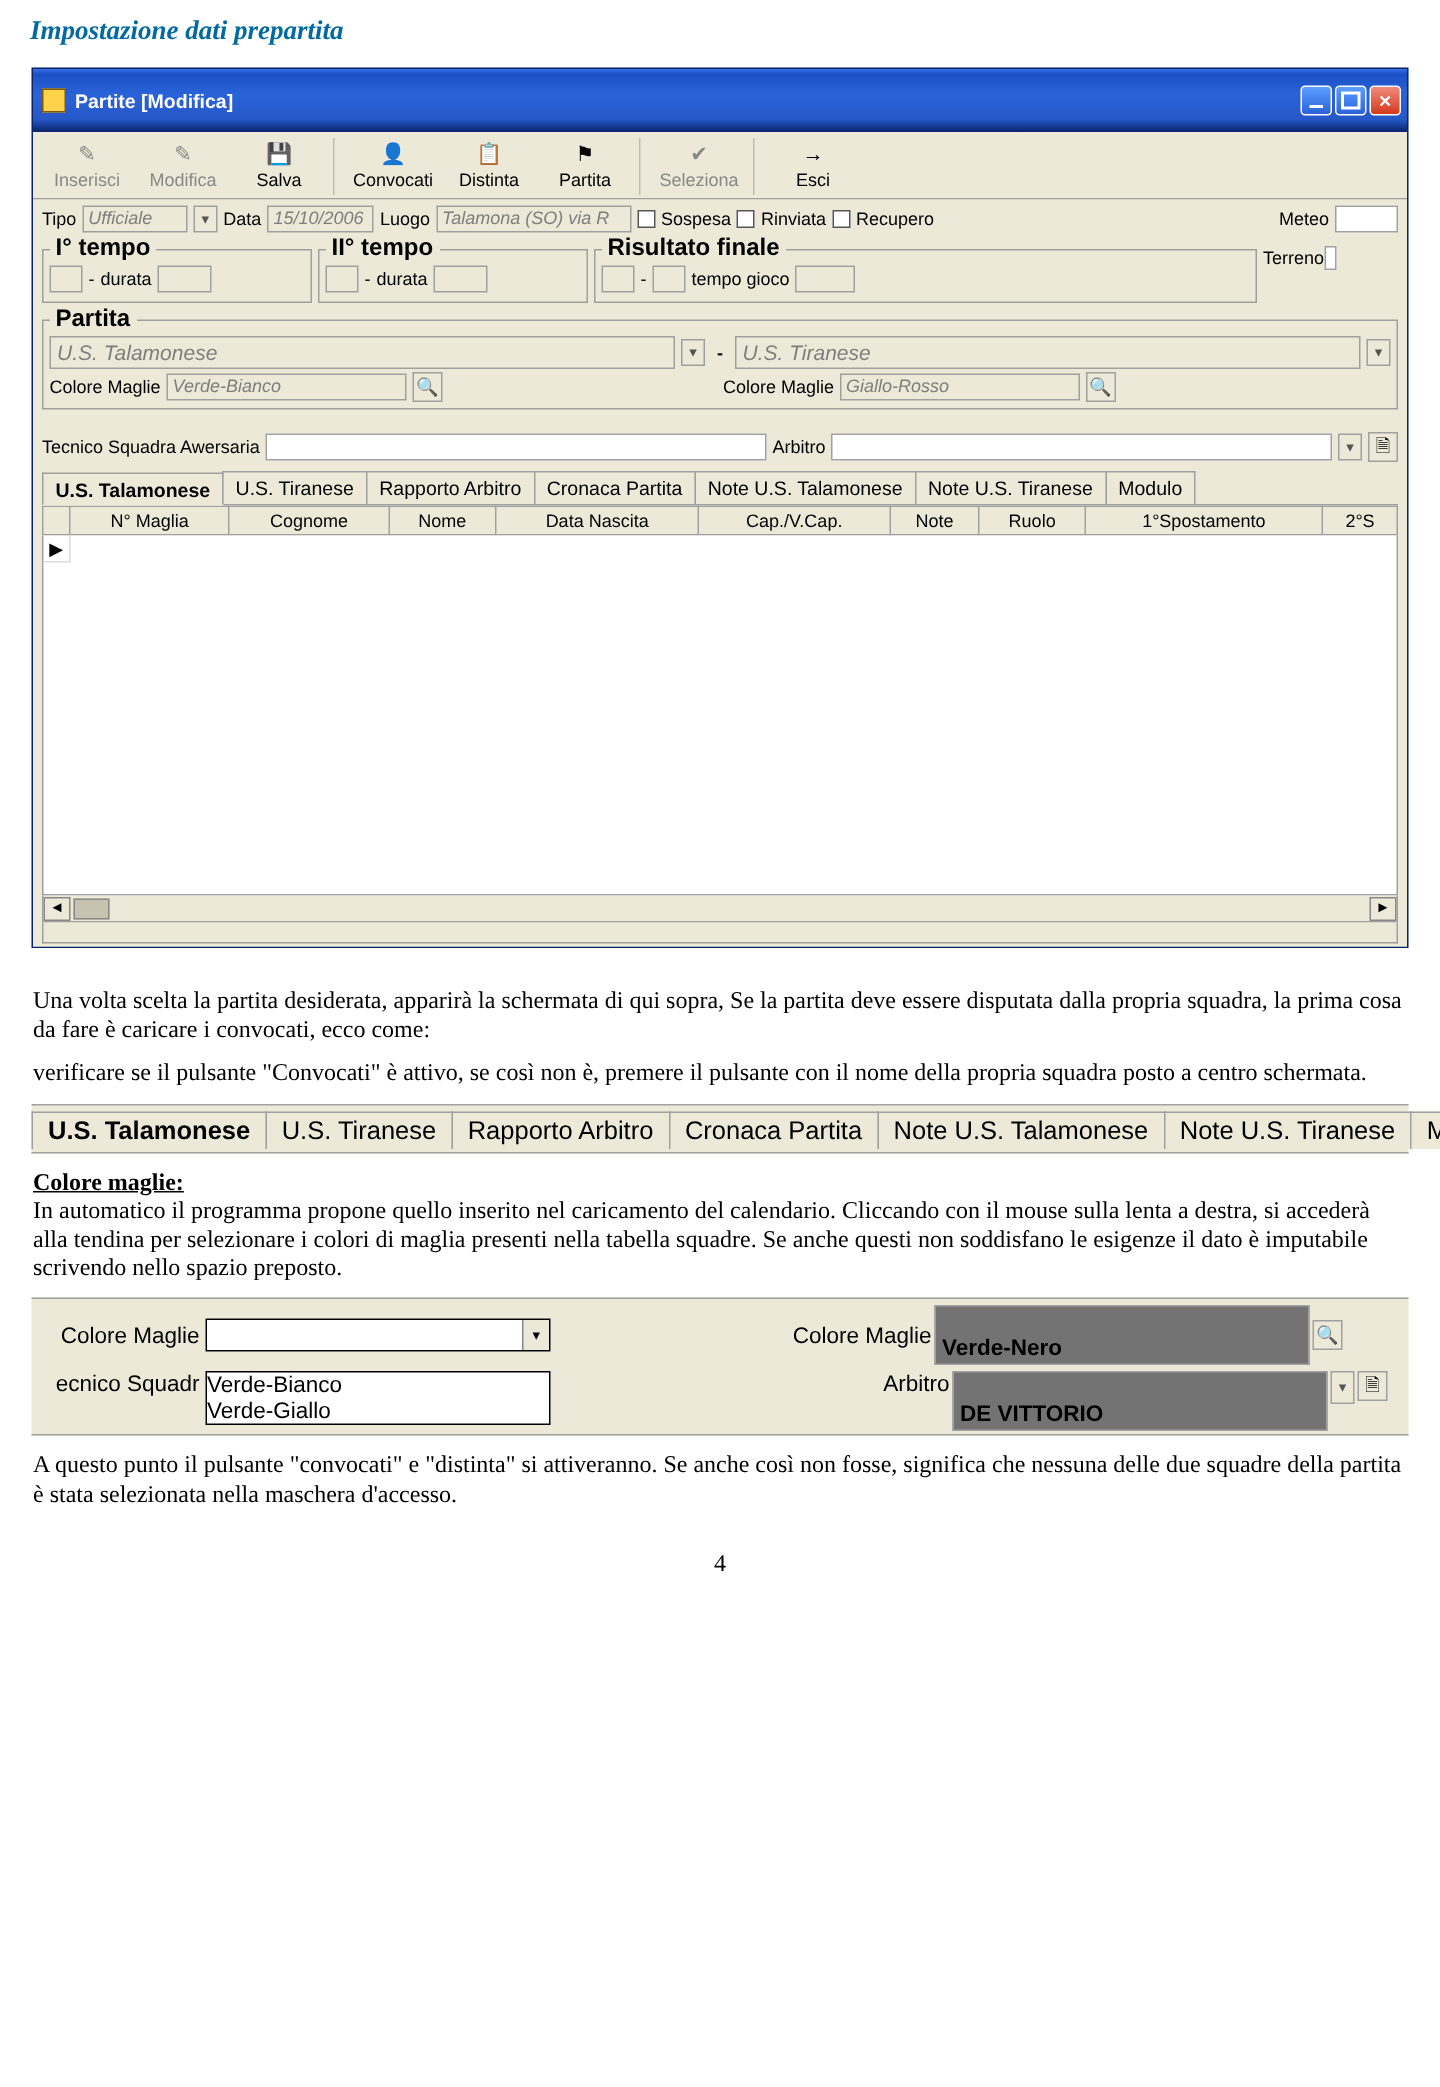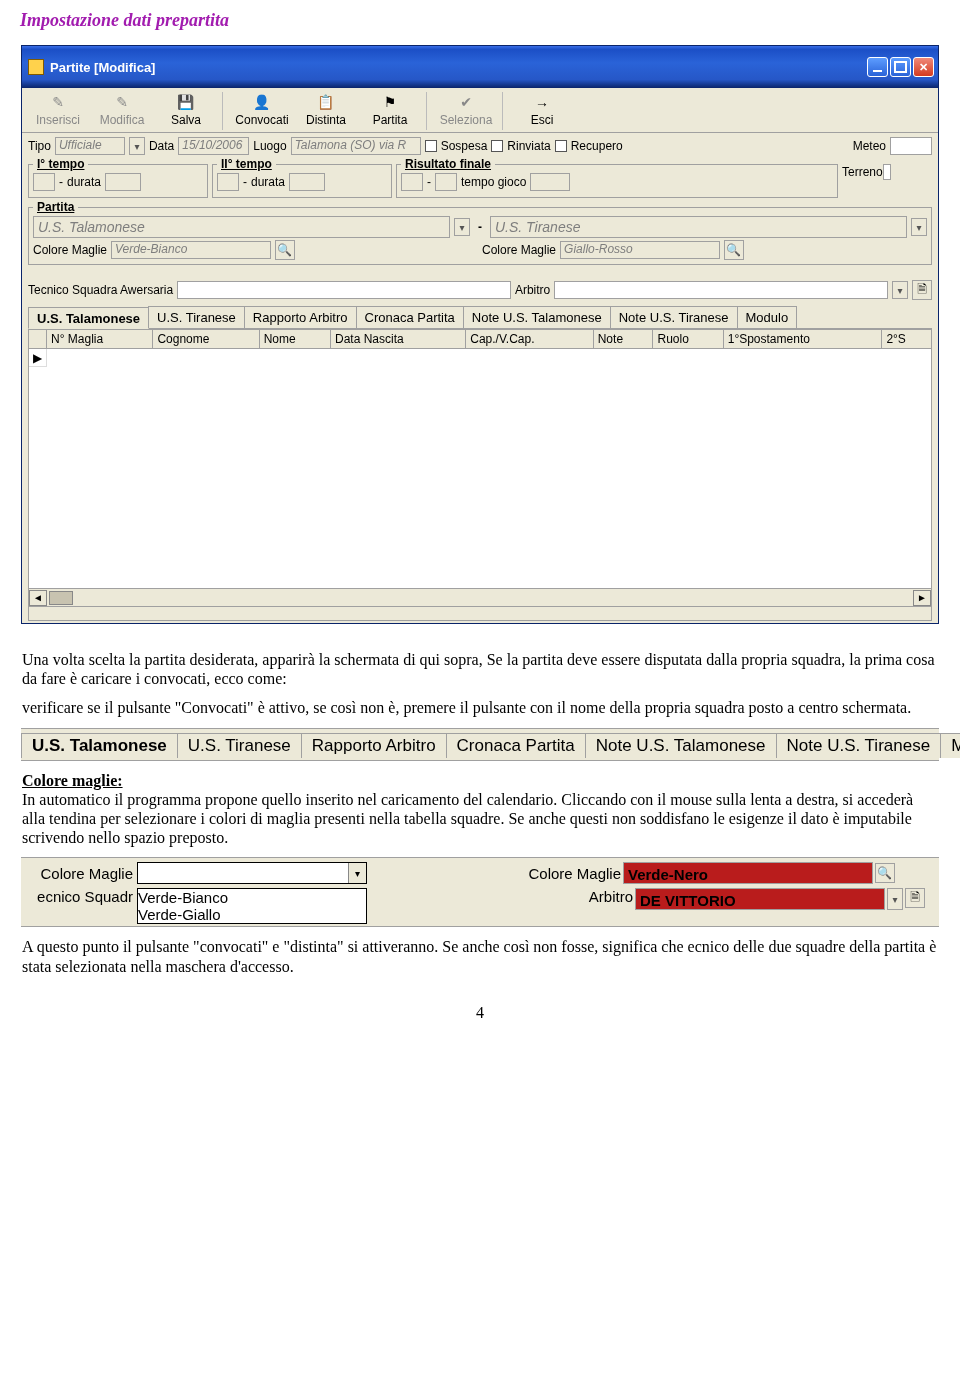--- a/index.html
+++ b/index.html
@@ -7,21 +7,21 @@
     margin: 0;
     background: #fff;
     font-family: "Times New Roman", Times, serif;
     font-size: 16px;
     color: #000;
     padding: 10px 20px 40px;
   }
   .page-title {
     font-style: italic;
     font-weight: bold;
-    color: #a21caf;
+    color: #0369a1;
     font-size: 18px;
     margin-bottom: 14px;
   }
   
   .xp-window {
     border: 1px solid #0a246a;
     background: #ece9d8;
     font-family: Tahoma, Arial, sans-serif;
     font-size: 13px;
     width: 918px;
@@ -110,21 +110,21 @@
     border: 1px solid #555;
     background: #fff;
     display: inline-block;
     vertical-align: middle;
   }
   fieldset.group {
     border: 1px solid #a0a0a0;
     margin: 0; padding: 2px 4px 4px;
     font-size: 12px;
   }
-  fieldset.group > legend { padding: 0 4px; font-weight: bold; font-size: 12px; text-decoration: underline; }
+  fieldset.group > legend { padding: 0 4px; font-weight: bold; font-size: 16px; }
   .row1 { display:flex; gap:4px; align-items:flex-start; }
   .teamline { display:flex; gap:4px; align-items:center; margin-bottom:2px; }
   .teambox {
     flex:1;
     height:22px;
     border:1px solid #a0a0a0;
     background:#ece9d8;
     color:#7e7e7e; font-style:italic;
     padding:2px 4px;
     font-size: 14px;
@@ -166,21 +166,21 @@
     border:1px solid #a0a0a0;
     background:#fff;
     font-size:12px;
     border-collapse:collapse;
   }
   .tbl th {
     background:#ece9d8;
     border:1px solid #a0a0a0;
     padding:2px 4px;
     font-weight:normal;
-    text-align:left;
+    text-align:center;
     white-space:nowrap;
   }
   .tbl-body {
     height:240px; background:#fff;
     border:1px solid #a0a0a0; border-top:none;
   }
   .tbl-body .rowmark {
     width:18px; height:18px;
     display:inline-flex; align-items:center; justify-content:center;
     border-right:1px solid #ddd; border-bottom:1px solid #ddd;
@@ -224,22 +224,22 @@
     width:918px; margin: 8px auto 0;
     background:#ece9d8;
     border-top:1px solid #a0a0a0;
     border-bottom:1px solid #a0a0a0;
     font-family: Arial, sans-serif;
     font-size:15px;
     padding:2px 0 0;
   }
   .slice2 .line { display:flex; align-items:center; padding:2px 2px; gap:2px;}
   .slice2 .boxfield {
-    border:1px solid #a0a0a0; background:#b91c1c; height:22px;
-    padding:3px 4px; font-weight:bold;
+    border:1px solid #a0a0a0; background:#737373; height:22px;
+    padding:19px 4px; font-weight:bold;
   }
   .dropdown {
     position:relative;
     width:230px;
     border:1px solid #000; background:#fff;
     margin-left:2px;
   }
   .dropdown .arrowbtn {
     position:absolute; right:0; top:0; width:18px; height:100%;
     border-left:1px solid #888; background:#ece9d8;
@@ -471,15 +471,15 @@
       </div>
     <span style="flex:1"></span>
     <span class="lbl">Arbitro</span>
     <span class="boxfield" style="width:250px">DE VITTORIO</span>
     <span class="combo-arrow" style="height:22px">▾</span>
     <span class="iconbtn">🗎</span>
     <span style="width:10px"></span>
   </div>
 </div>
 
-<div class="para">A questo punto il pulsante "convocati" e "distinta" si attiveranno. Se anche così non fosse, significa che ecnico delle due squadre della partita è stata selezionata nella maschera d'accesso.</div>
+<div class="para">A questo punto il pulsante "convocati" e "distinta" si attiveranno. Se anche così non fosse, significa che nessuna delle due squadre della partita è stata selezionata nella maschera d'accesso.</div>
 
 <div class="page-num">4</div>
 
 </body></html>

